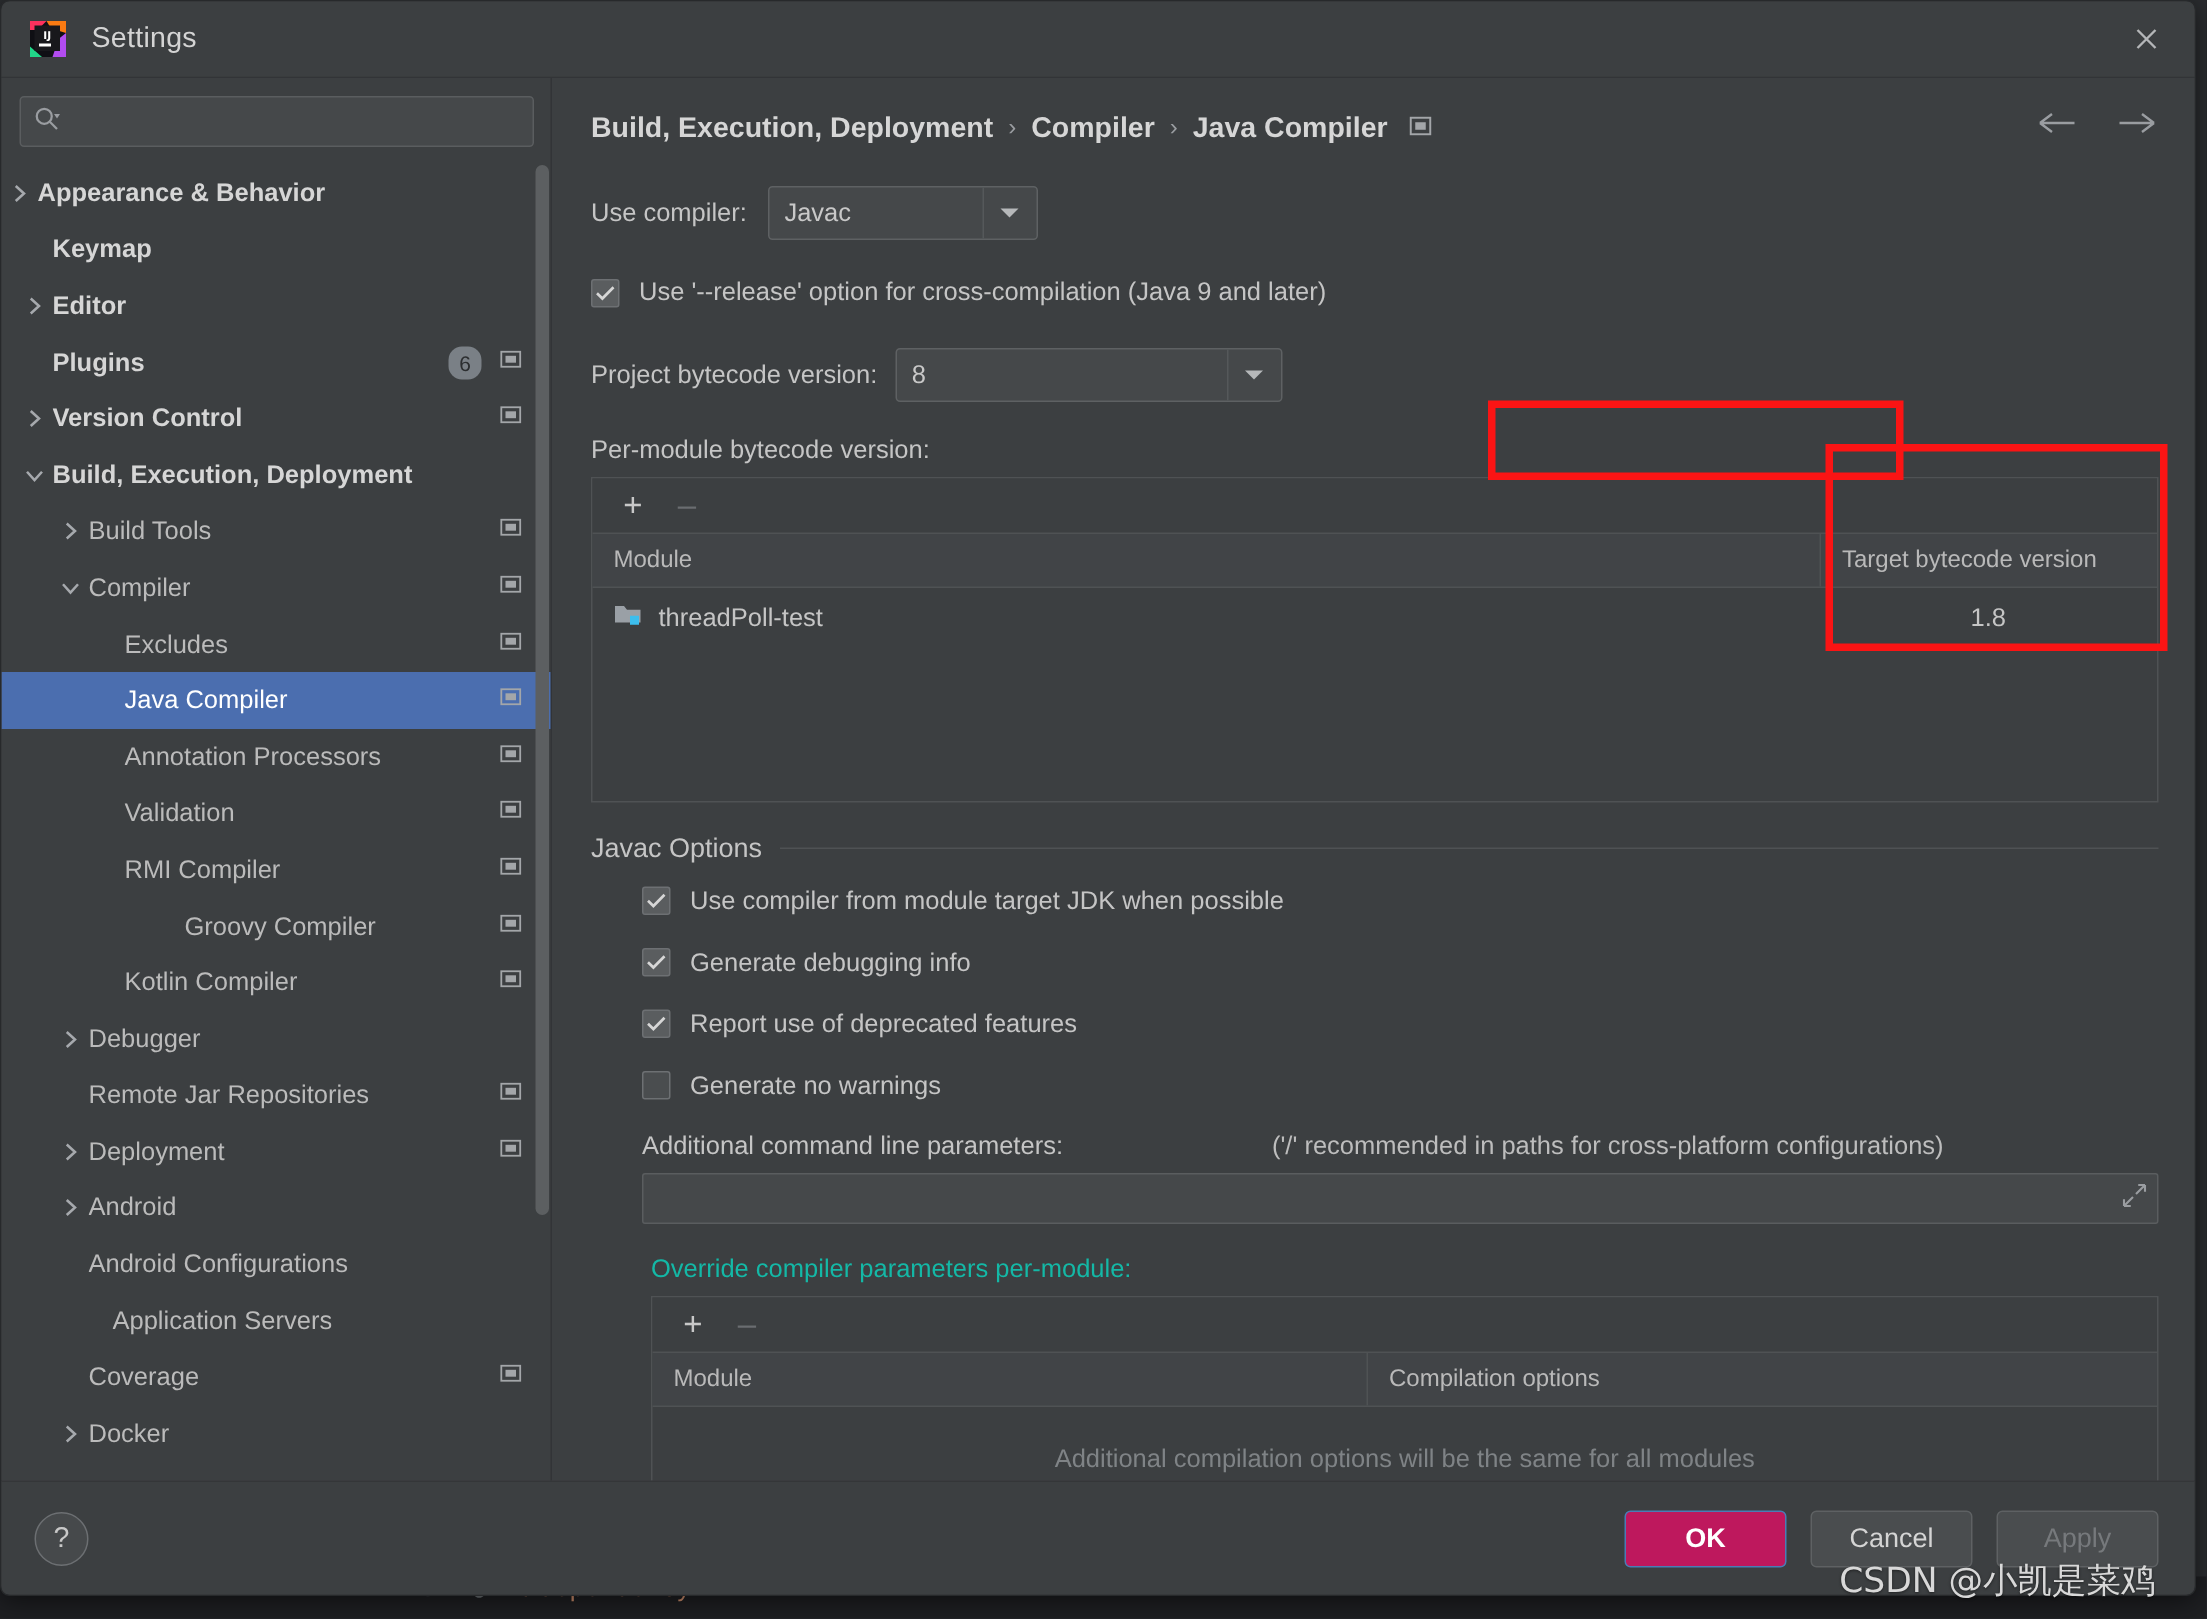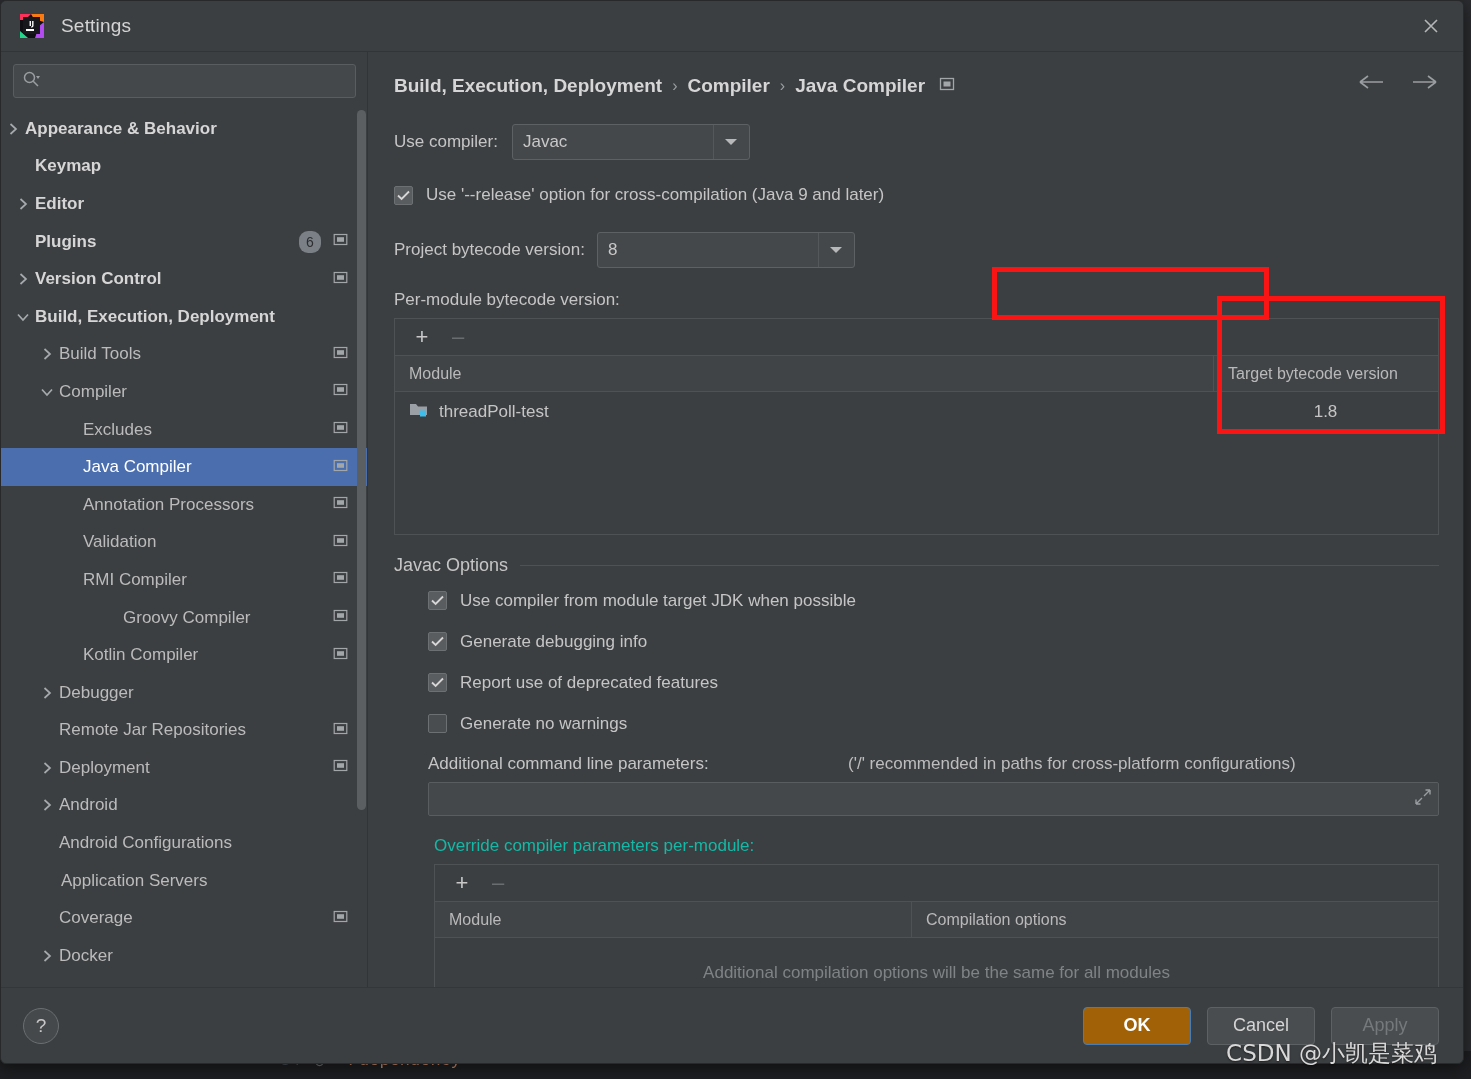--- a/index.html
+++ b/index.html
@@ -160,21 +160,21 @@
   }
   .combo .combo-value {
     flex: 1; font-size: 17px; color: #c8c8c8; padding-left: 10px;
     overflow: hidden; white-space: nowrap;
   }
   .combo .combo-arrow {
     width: 36px; flex: none; display: flex; align-items: center; justify-content: center;
     border-left: 1px solid #55585a;
     height: 100%;
   }
-  #use-compiler-combo { width: 238px; }
+  #use-compiler-combo { width: 180px; }
 
   
   .cbx-row { display: flex; align-items: center; gap: 13px; cursor: pointer; }
   .cbx {
     width: 19px; height: 19px; flex: none;
     border: 1px solid #6d7073; border-radius: 2px;
     background: #4a4d4f;
     display: flex; align-items: center; justify-content: center;
   }
   .cbx.checked { background: #5a5d5f; }
@@ -300,21 +300,21 @@
   #footer-spacer { flex: 1; }
   .dlg-btn {
     height: 38px; min-width: 108px;
     border-radius: 4px; border: 1px solid #5e6163;
     background: #4a4d4f; color: #d4d4d4;
     font-size: 18px; font-family: "Liberation Sans", sans-serif;
     cursor: pointer; margin-left: 16px;
     display: flex; align-items: center; justify-content: center;
   }
   .dlg-btn.primary {
-    background: #a16207; border-color: #4a7cb5; color: #ffffff; font-weight: bold;
+    background: #be185d; border-color: #4a7cb5; color: #ffffff; font-weight: bold;
   }
   .dlg-btn.disabled { color: #76797c; cursor: default; }
 
   #watermark {
     position: absolute; right: 26px; bottom: -6px;
     font-size: 23px; color: #d8d8d8;
     font-family: "DejaVu Sans", sans-serif;
     pointer-events: none; z-index: 40;
     text-shadow: 0 1px 2px rgba(0,0,0,.5);
   }
@@ -552,21 +552,21 @@
               </svg>
             </span>
             <span class="tree-label">Android</span>
             <span class="tree-spacer"></span>
           </div>
           <div class="tree-row" style="padding-left: 34px;">
             <span class="twisty"></span>
             <span class="tree-label">Android Configurations</span>
             <span class="tree-spacer"></span>
           </div>
-          <div class="tree-row" style="padding-left: 36px;">
+          <div class="tree-row" style="padding-left: 50px;">
             <span class="twisty"></span>
             <span class="tree-label">Application Servers</span>
             <span class="tree-spacer"></span>
           </div>
           <div class="tree-row" style="padding-left: 34px;">
             <span class="twisty"></span>
             <span class="tree-label">Coverage</span>
             <span class="tree-spacer"></span>
             <span class="scope-icon"><svg width="15" height="15" viewBox="0 0 15 15">
                 <rect x="1.2" y="2.5" width="12.6" height="10" stroke="#a3a6a9" stroke-width="1.2" fill="none"></rect>

